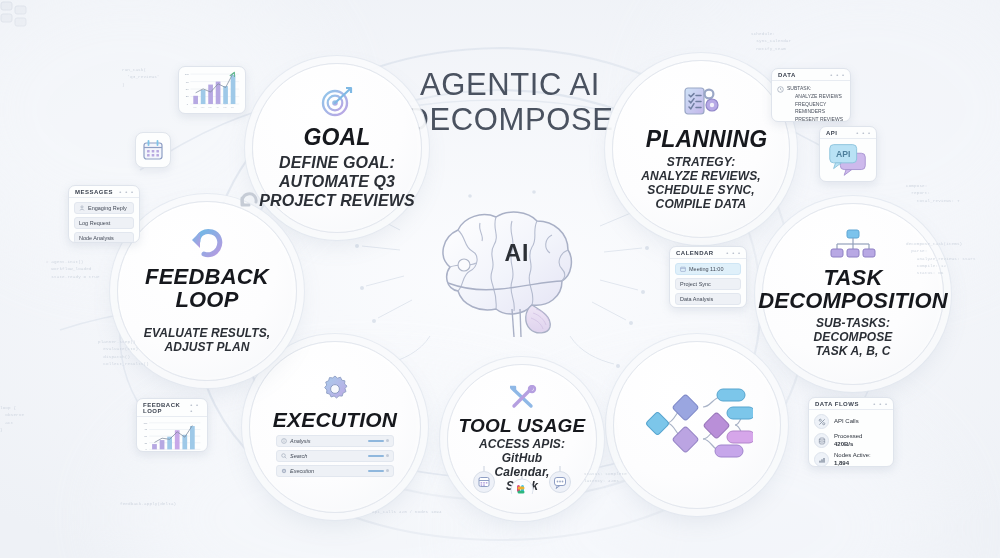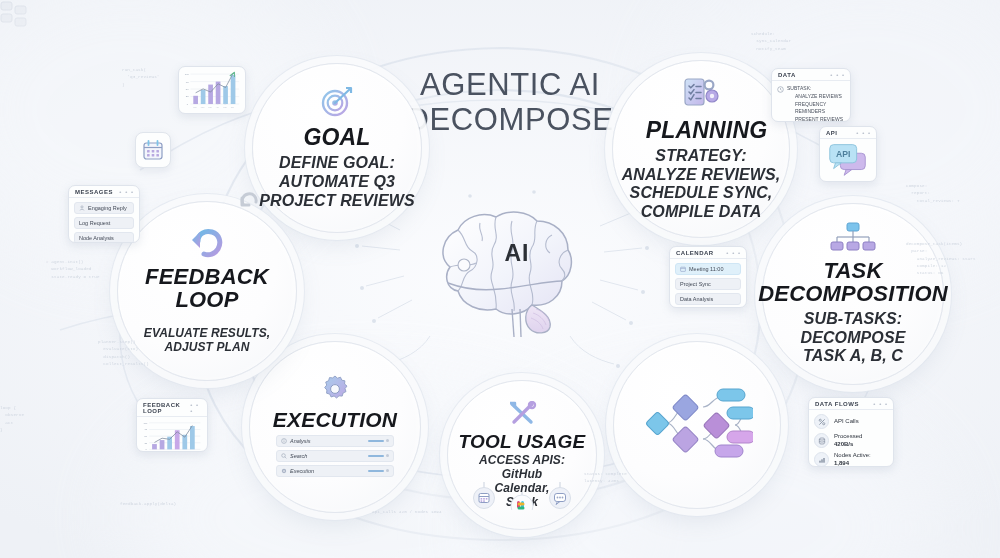--- a/index.html
+++ b/index.html
@@ -47,30 +47,30 @@
     letter-spacing:.1px;
   }
   .node .icon{display:block;margin-bottom:2px;}
 
   #node-goal{left:252px;top:63px;width:170px;height:170px;}
   #node-goal .title{font-size:23px;margin-top:2px;}
   #node-goal .sub{font-size:16px;margin-top:5px;}
 
   #node-planning{left:612px;top:60px;width:178px;height:178px;}
   #node-planning .title{font-size:23px;margin-top:2px;margin-left:11px;}
-  #node-planning .sub{font-size:16px;margin-top:5px;}
+  #node-planning .sub{font-size:12px;margin-top:5px;}
 
   #node-task{left:762px;top:203px;width:182px;height:182px;}
   #node-task .title{font-size:22px;margin-top:2px;}
-  #node-task .sub{font-size:16px;margin-top:5px;}
+  #node-task .sub{font-size:12px;margin-top:5px;}
 
   #node-evaluate{left:613px;top:341px;width:168px;height:168px;}
   #node-evaluate .title{font-size:16px;margin-top:6px;}
 
-  #node-tool{left:447px;top:380px;width:150px;height:150px;}
+  #node-tool{left:447px;top:364px;width:150px;height:150px;}
   #node-tool .title{font-size:19px;margin-top:1px;}
   #node-tool .sub{font-size:12px;margin-top:3px;text-transform:none;}
   #node-tool .sub .cap{text-transform:uppercase;}
 
   #node-exec{left:249px;top:341px;width:172px;height:172px;}
   #node-exec .title{font-size:21px;margin-top:0px;}
   #node-exec .sub{font-size:13px;margin-top:4px;}
 
   #node-feedback{left:117px;top:201px;width:180px;height:180px;}
   #node-feedback .title{font-size:22px;margin-top:1px;}

